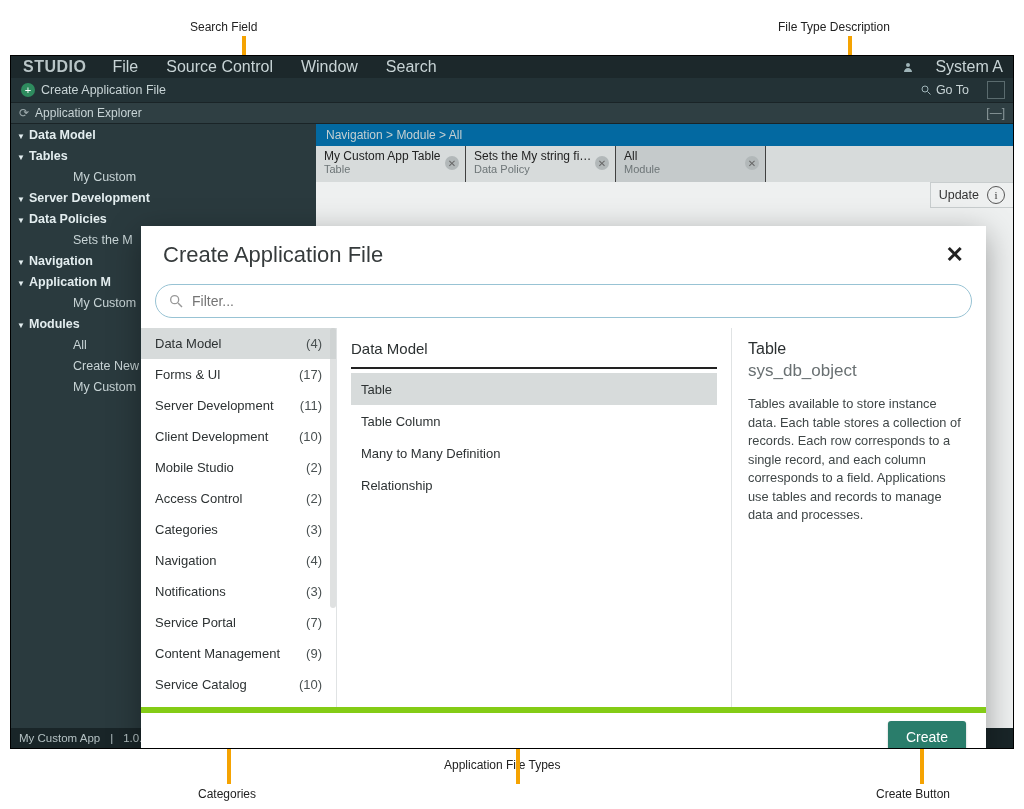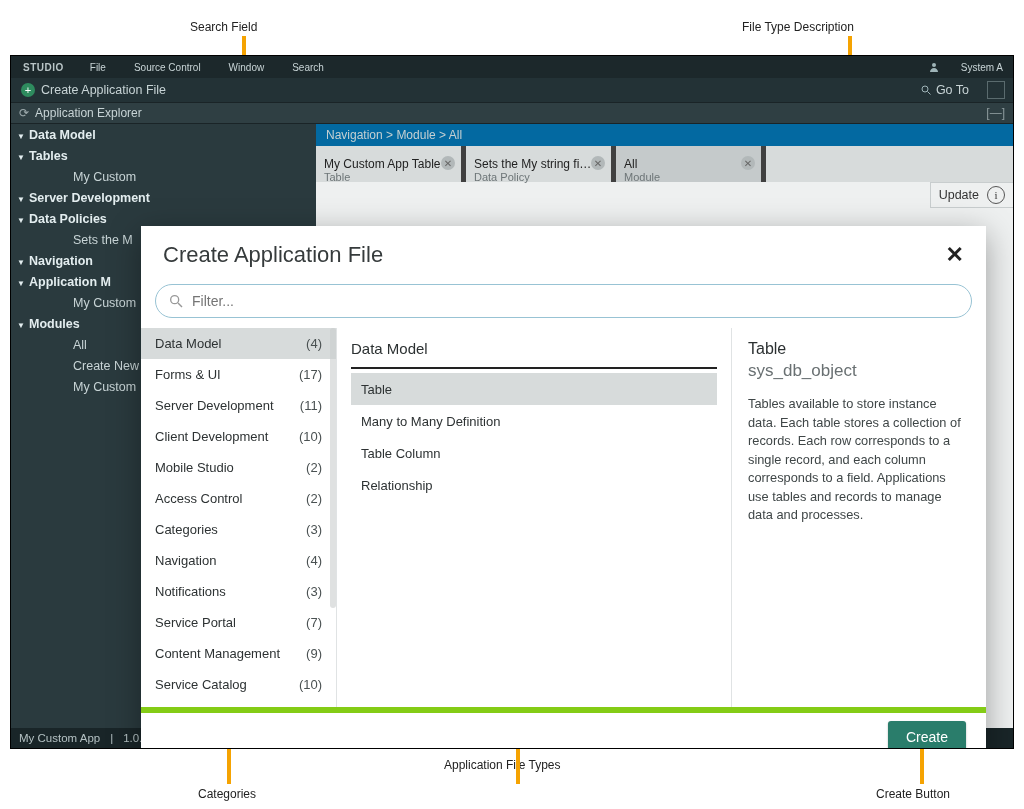--- a/index.html
+++ b/index.html
@@ -8,21 +8,21 @@
   
   .annot { position: absolute; font-size: 12px; color: #222; font-weight: 500; }
   .arrow { position: absolute; }
   .arrow-body { stroke: #f5a302; stroke-width: 4; fill: none; }
   .arrow-head { fill: #f5a302; }
 
   
   .app { position: absolute; left: 10px; top: 55px; width: 1004px; height: 694px; background: #2a3a3e; color: #c8d4d6; overflow: hidden; border: 1px solid #000; }
 
   
-  .menubar { display: flex; align-items: center; height: 22px; background: #1c282b; font-size: 10px; }
+  .menubar { display: flex; align-items: center; height: 22px; background: #1c282b; font-size: 16px; }
   .menubar .brand { font-weight: 700; letter-spacing: 0.5px; padding: 0 12px; color: #b9c5c7; }
   .menubar .mitem { padding: 0 14px; cursor: pointer; }
   .menubar .spacer { flex: 1; }
   .menubar .usericon { padding: 0 10px; display: flex; align-items: center; gap: 21px; }
 
   
   .toolbar { display: flex; align-items: center; height: 24px; background: #233236; font-size: 12.5px; padding-left: 10px; }
   .toolbar .plus { width: 14px; height: 14px; border-radius: 50%; background: #2e8b5e; color: #fff; display: inline-flex; align-items: center; justify-content: center; font-size: 11px; margin-right: 6px; }
   .toolbar .goto { margin-left: auto; padding: 0 10px; display: flex; align-items: center; gap: 4px; }
   .toolbar .goto svg { display: inline; }
@@ -38,21 +38,21 @@
   .tree .row { display: flex; align-items: center; height: 21px; padding-left: 6px; cursor: pointer; }
   .tree .row.node { font-weight: 600; color: #e3edef; }
   .tree .row .tri { width: 10px; display: inline-block; margin-right: 2px; }
   .tree .sub1 { }
   .tree .sub3 { padding-left: 62px; }
 
   
   .content { position: absolute; left: 305px; top: 68px; right: 0; bottom: 20px; background: #eef0f0; color: #333; }
   .crumbs { height: 22px; background: #0369a1; color: #c5d0d2; font-size: 12px; padding: 0 10px; display: flex; align-items: center; }
   .doc-tabs { display: flex; background: #d7dbdb; height: 36px; }
-  .doc-tabs .tab { width: 150px; border-right: 5px solid #404040; padding: 11px 8px; font-size: 12px; position: relative; cursor: pointer; }
+  .doc-tabs .tab { width: 150px; border-right: 1px solid #404040; padding: 3px 8px; font-size: 12px; position: relative; cursor: pointer; }
   .doc-tabs .tab.active { background: #c5cacb; }
   .doc-tabs .tab .t1 { color: #222; }
   .doc-tabs .tab .t2 { color: #6d7577; font-size: 11px; }
   .doc-tabs .tab .close { position: absolute; right: 6px; top: 10px; width: 14px; height: 14px; border-radius: 50%; background: #b2b8b9; color: #666; font-size: 10px; display: flex; align-items: center; justify-content: center; }
 
   .updatebar { position: absolute; right: 0; top: 58px; height: 26px; display: flex; align-items: center; padding: 0 8px; font-size: 12.5px; color: #333; border-top: 1px solid #c8cdce; border-bottom: 1px solid #c8cdce; border-left: 1px solid #c8cdce; background: #eef0f0; }
   .info-circle { width: 18px; height: 18px; border: 1.5px solid #555; border-radius: 50%; display: flex; align-items: center; justify-content: center; font-size: 11px; margin-left: 8px; font-family: serif; }
 
   
   .status { position: absolute; left: 0; right: 0; bottom: 0; height: 20px; background: #192528; color: #b4c1c3; font-size: 11.5px; display: flex; align-items: center; padding: 0 8px; gap: 10px; }
@@ -90,21 +90,21 @@
   .modules-marker { position: absolute; left: 380px; bottom: 25px; color: #51686c; font-size: 12px; display: flex; align-items: center; gap: 10px; }
   .modules-marker .diamond { width: 18px; height: 10px; border: 1.5px solid #3a5a44; transform: skewY(-8deg); }
 
   
   .tri-down::before { content: "▼"; font-size: 8px; margin-right: 4px; }
 </style>
 </head>
 <body>
 
 <div class="annot" style="left:190px; top:20px;">Search Field</div>
-<div class="annot" style="left:742px; top:20px;">File Type Description</div>
+<div class="annot" style="left:778px; top:20px;">File Type Description</div>
 <div class="annot" style="left:198px; top:787px;">Categories</div>
 <div class="annot" style="left:444px; top:758px;">Application File Types</div>
 <div class="annot" style="left:876px; top:787px;">Create Button</div>
 
 <svg class="arrow" style="left:234px; top:36px;" width="20" height="218">
   <line x1="10" y1="0" x2="10" y2="200" class="arrow-body"></line>
   <polygon points="10,216 2,200 18,200" class="arrow-head"></polygon>
 </svg>
 <svg class="arrow" style="left:840px; top:36px;" width="20" height="265">
   <line x1="10" y1="0" x2="10" y2="247" class="arrow-body"></line>
@@ -311,22 +311,22 @@
           <div class="cat-item">
             <span>Service Catalog</span>
             <span class="cnt">(10)</span>
           </div>
           <div class="cat-item"></div>
         </div>
       <div class="type-col">
         <div class="head">Data Model</div>
         <div id="type-list">
             <div class="type-item active">Table</div>
+            <div class="type-item">Table Column</div>
             <div class="type-item">Many to Many Definition</div>
-            <div class="type-item">Table Column</div>
             <div class="type-item">Relationship</div>
           </div>
       </div>
       <div class="desc-col">
         <div class="title">Table</div>
         <div class="sys">sys_db_object</div>
         <div class="body">Tables available to store instance data. Each table stores a collection of records. Each row corresponds to a single record, and each column corresponds to a field. Applications use tables and records to manage data and processes.</div>
       </div>
     </div>
     <div class="modal-f">

